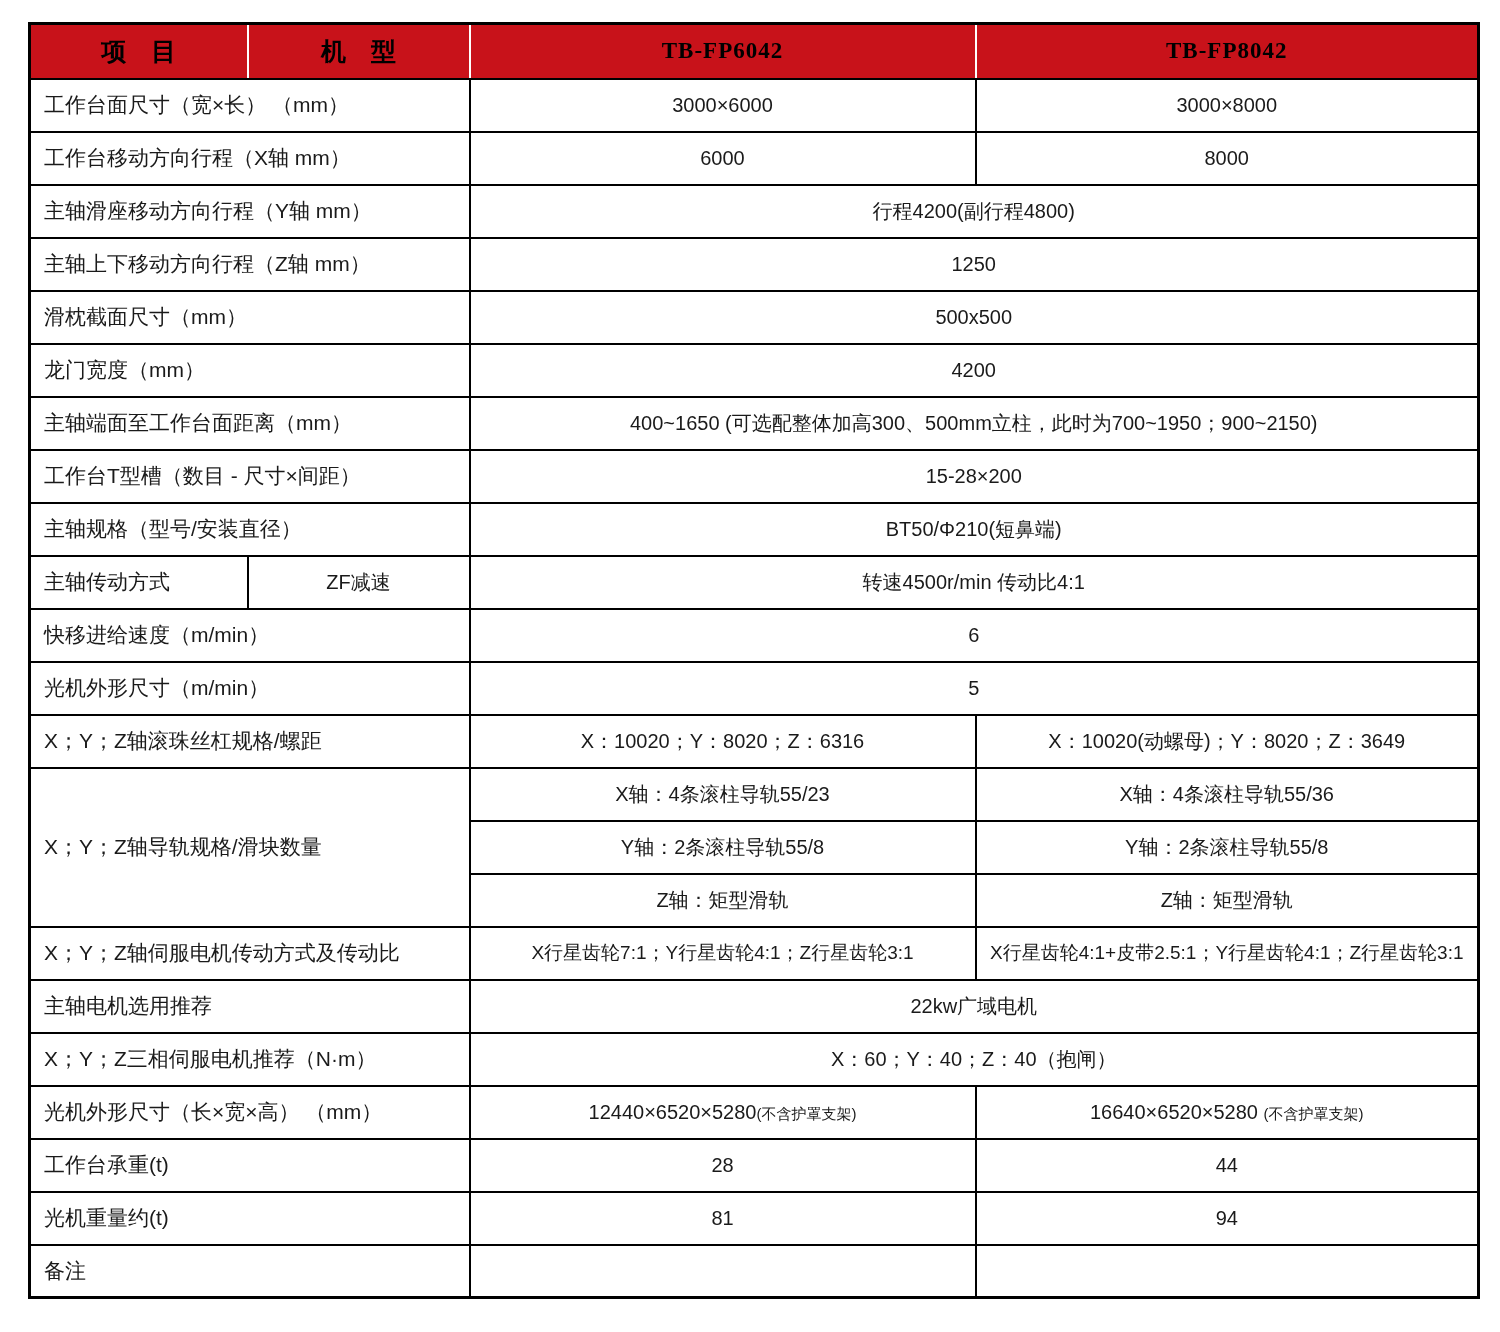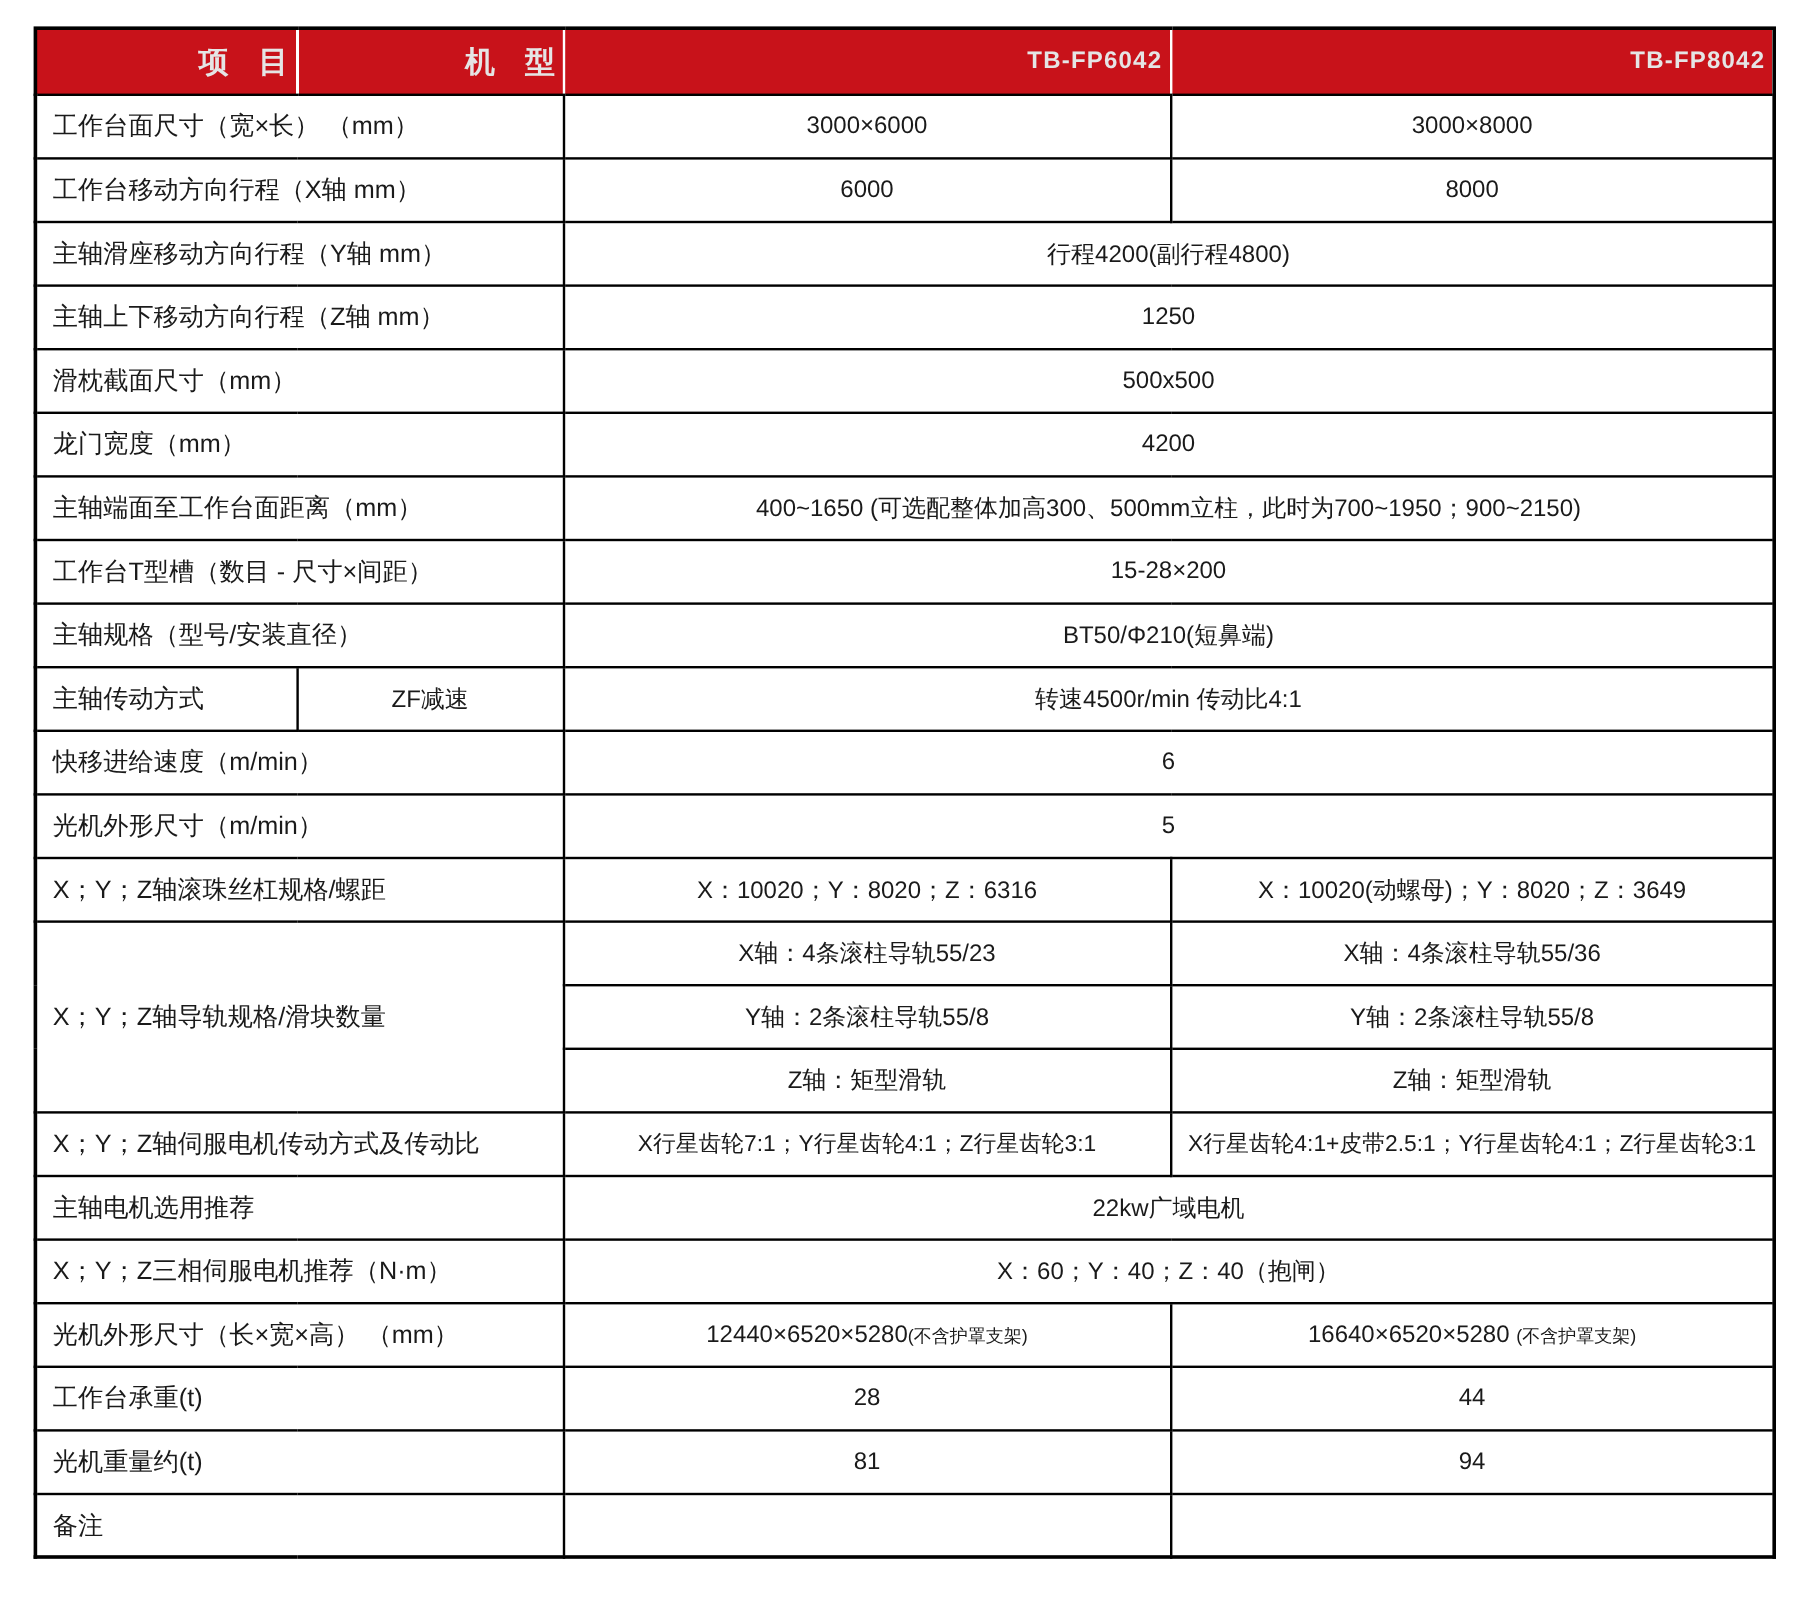--- a/index.html
+++ b/index.html
@@ -21,32 +21,32 @@
   th,td{
     border:2px solid #000;
     padding:0 6px;
     overflow:hidden;
     white-space:nowrap;
   }
   tr{height:53px;}
   tr.hdr{height:55px;}
   th{
     background:#c8121a;
-    color:#e5e5e5;
+    color:#000000;
     font-weight:bold;
     font-size:25px;
-    text-align:right;
+    text-align:center;
     border-left:2px solid #fff;
     border-right:2px solid #fff;
     border-top:3px solid #000;
     border-bottom:2px solid #000;
   }
   th.model{
-    font-family:Liberation Sans, sans-serif;
-    font-size:20px;
+    font-family:Liberation Serif, serif;
+    font-size:23px;
     letter-spacing:1px;
   }
   td.label{
     text-align:left;
     font-size:21px;
     padding-left:13px;
     margin-top:48px;
   }
   td.val{
     text-align:center;

